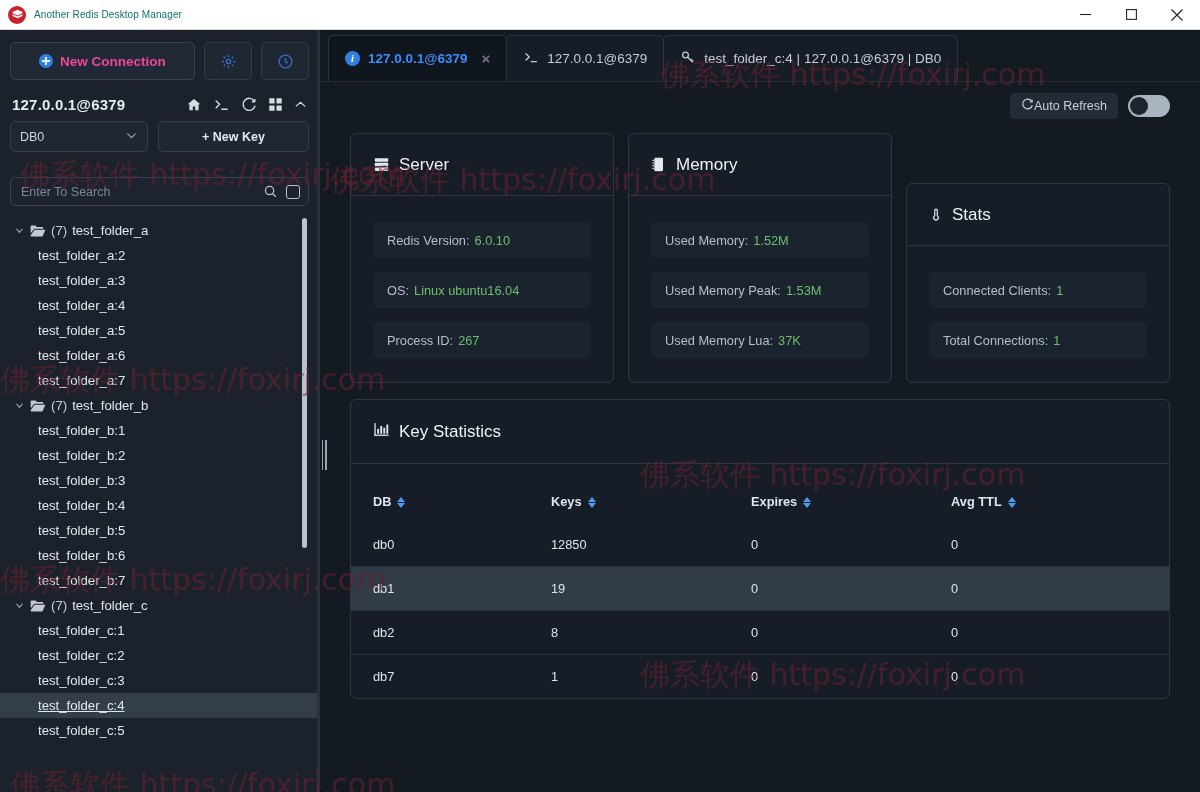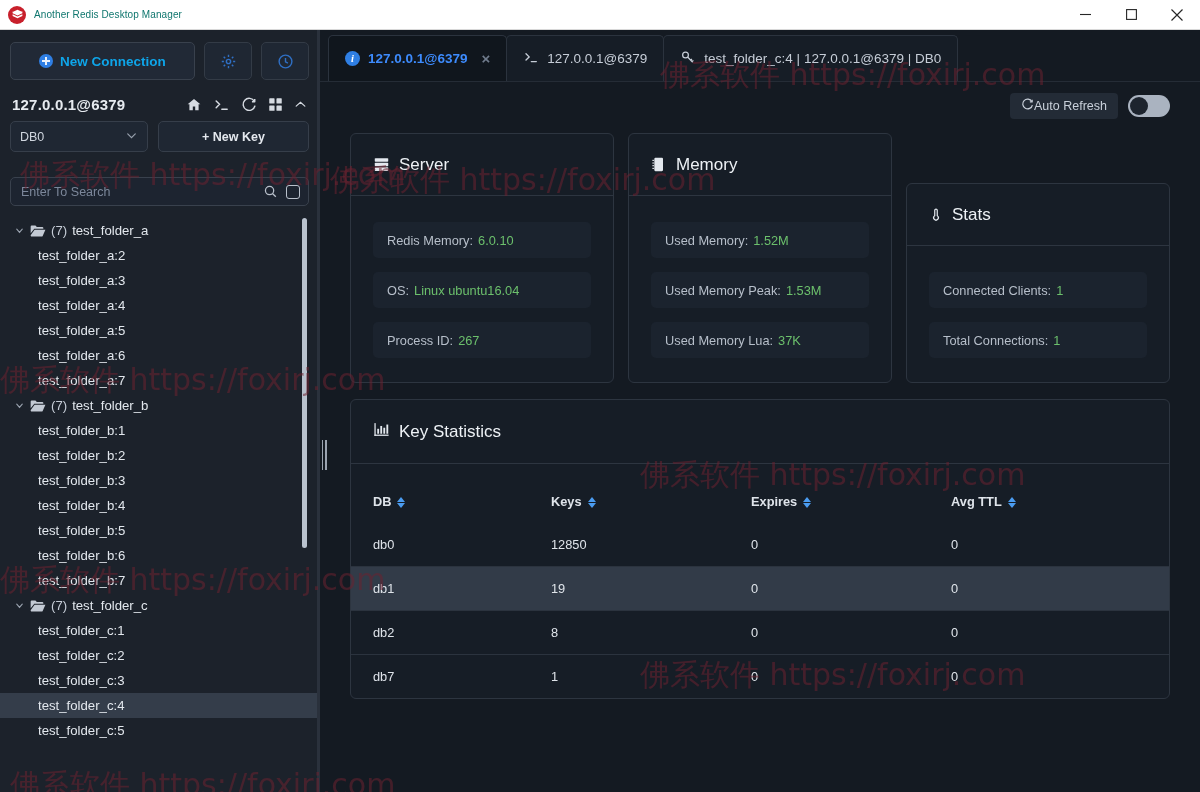--- a/index.html
+++ b/index.html
@@ -49,21 +49,21 @@
     overflow: hidden;
   }
   #conn-toolbar {
     display: flex; align-items: center; gap: 9px;
     padding: 12px 10px 10px 10px;
   }
   #new-conn-btn {
     flex: 1 1 auto; height: 38px;
     border: 1px solid #39414d; border-radius: 5px;
     background: #212936;
-    color: #0ea5e9; font-size: 13.5px; font-weight: bold;
+    color: #ec4899; font-size: 13.5px; font-weight: bold;
     display: flex; align-items: center; justify-content: center; gap: 7px;
     cursor: pointer;
   }
   .plus-circle {
     width: 14px; height: 14px; border-radius: 50%;
     background: #2f7fe4; position: relative; flex: 0 0 auto;
   }
   .plus-circle::before, .plus-circle::after {
     content: ""; position: absolute; background: #e9f1fb;
   }
@@ -133,21 +133,21 @@
     flex: 1 1 auto; overflow: hidden; position: relative;
     padding-top: 2px;
   }
   .tnode {
     height: 25px; display: flex; align-items: center;
     font-size: 13.2px; color: #e2e7ed; cursor: pointer;
     white-space: nowrap;
   }
   .tnode.folder { padding-left: 14px; gap: 5px; }
   .tnode.leaf { padding-left: 38px; }
-  .tnode.sel { background: #343d4a; }
+  .tnode.sel { background: #343d4a; text-decoration: underline; }
   .caret { color: #9aa3b0; display: flex; width: 11px; }
   .folder-icon { color: #c3cad4; display: flex; }
   .fcount { color: #c6cdd7; }
   #sb-scroll {
     position: absolute; right: 12px; top: 2px;
     width: 5px; height: 330px; border-radius: 3px;
     background: #b9c2ce;
   }
   #splitter {
     position: absolute; right: -1px; top: 0; bottom: 0; width: 3px;
@@ -571,21 +571,21 @@
                 <svg width="17" height="17" viewBox="0 0 24 24" fill="#e3e8ee">
                   <rect x="2.5" y="3" width="19" height="5" rx="1"></rect>
                   <rect x="2.5" y="9.5" width="19" height="5" rx="1"></rect>
                   <rect x="2.5" y="16" width="19" height="5" rx="1"></rect>
                 </svg>
               </span>
               <span>Server</span>
             </div>
             <div class="card-body">
               <div class="kv">
-                <span>Redis Memory:</span>
+                <span>Redis Version:</span>
                 <b>6.0.10</b>
               </div>
               <div class="kv">
                 <span>OS:</span>
                 <b>Linux ubuntu16.04</b>
               </div>
               <div class="kv">
                 <span>Process ID:</span>
                 <b>267</b>
               </div>

